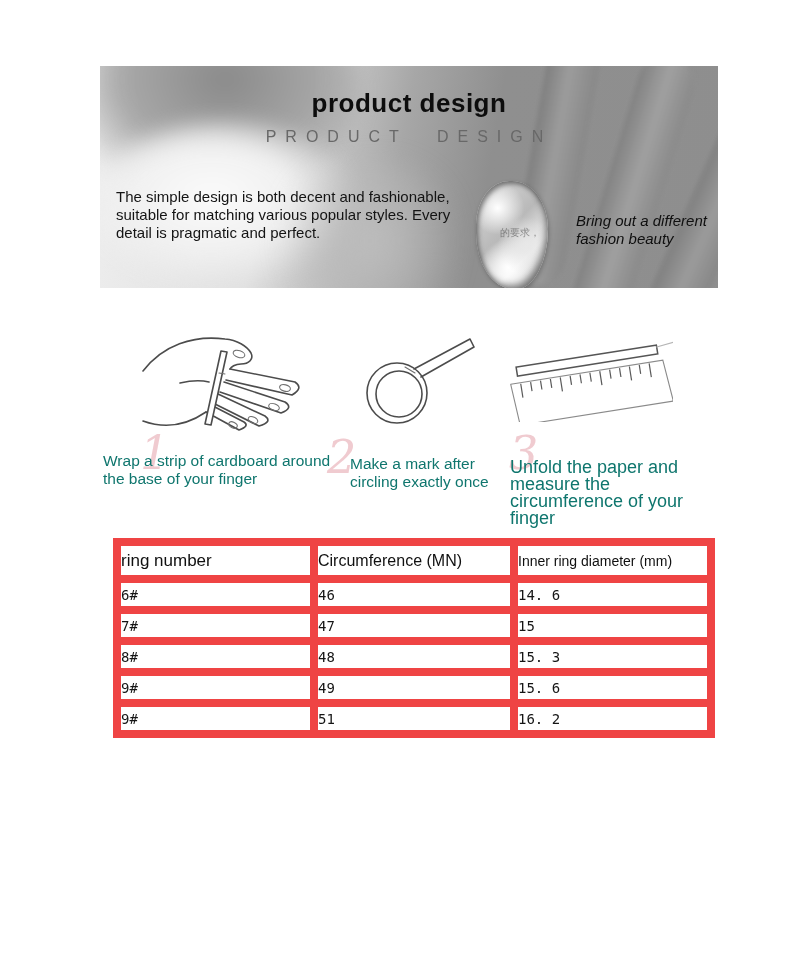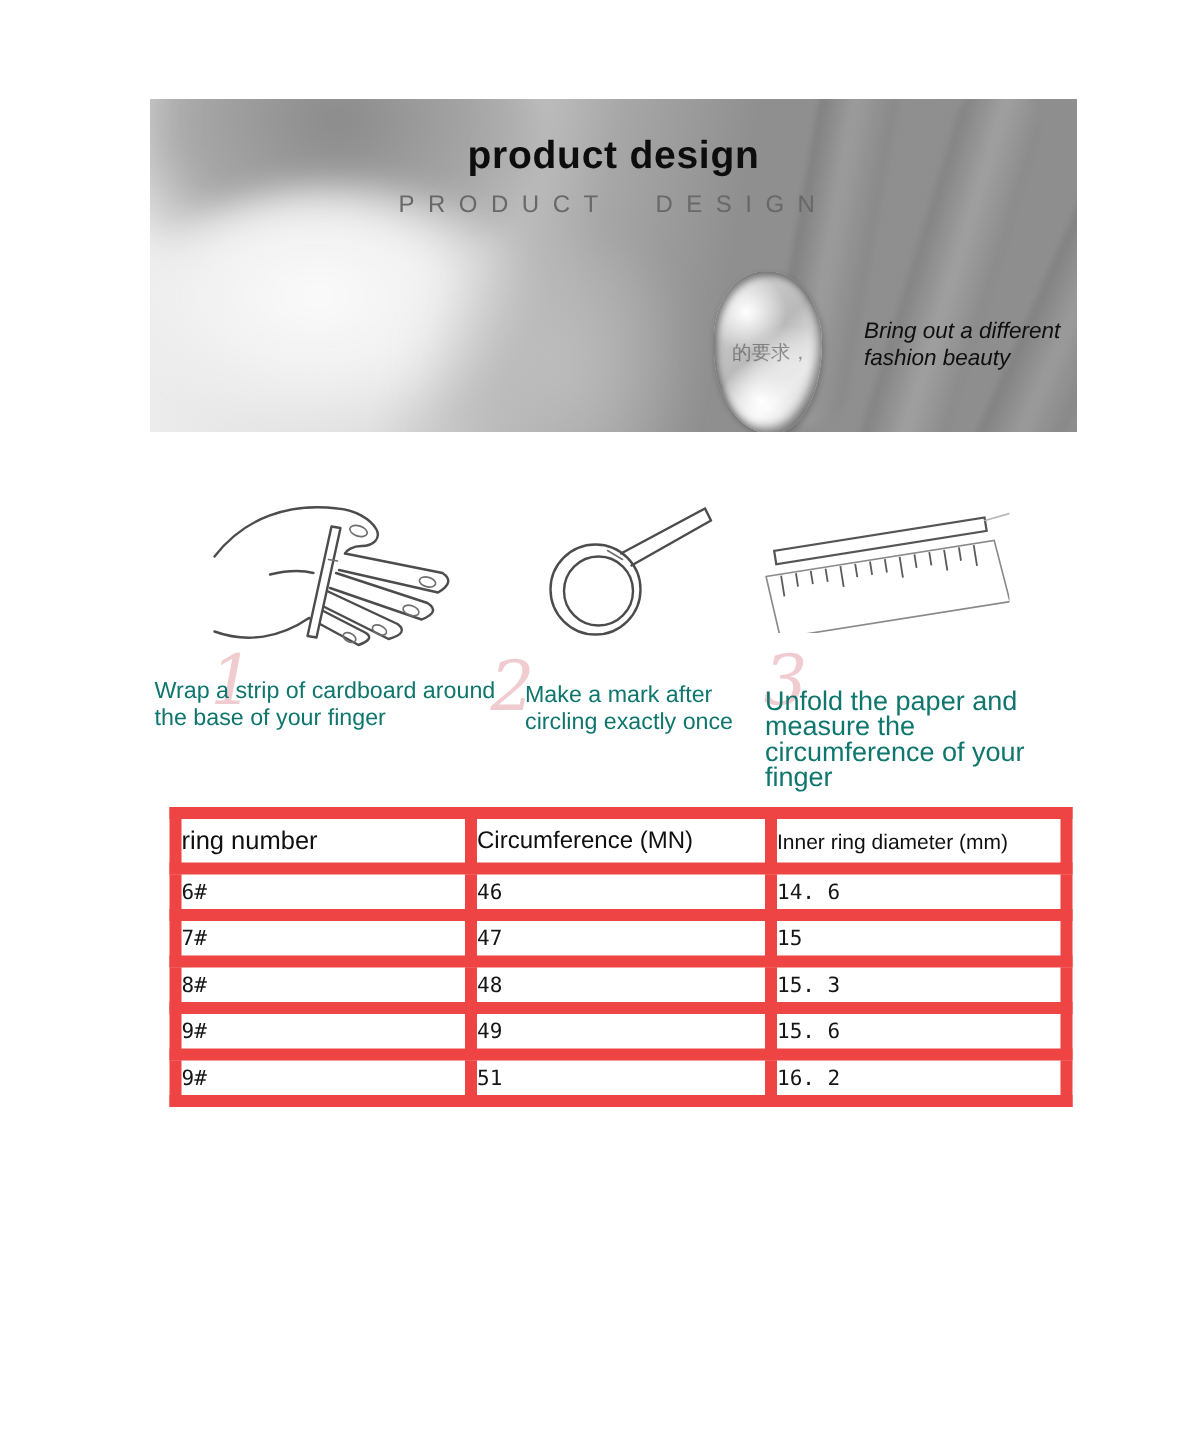--- a/index.html
+++ b/index.html
@@ -32,22 +32,22 @@
           box-shadow: inset 2px 3px 5px rgba(40,40,40,.55), inset -3px -4px 6px rgba(30,30,30,.45), 1px 2px 4px rgba(0,0,0,.25);
           filter:blur(.4px); }
   .hero-title { position:absolute; left:0; top:22px; width:100%; text-align:center;
           font-size:26px; font-weight:600; letter-spacing:.5px; color:#0d0d0d; }
   .hero-subtitle { position:absolute; left:0; top:62px; width:100%; text-align:center;
           font-size:16px; font-weight:500; letter-spacing:9px; word-spacing:16px; color:#686868; }
   .hero-paragraph { position:absolute; left:16px; top:122px; width:368px;
           font-size:15px; line-height:18px; color:#141414; }
   .hero-caption { position:absolute; left:476px; top:146px; width:158px;
           font-size:15px; line-height:18px; color:#0f0f0f;font-style:italic; }
-  .hero-faint { position:absolute; left:388px; top:160px; width:80px;
-          font-size:13px; color:rgba(55,55,55,.5); }
+  .hero-faint { position:absolute; left:400px; top:160px; width:80px;
+          font-size:10px; color:rgba(55,55,55,.5); }
 
   
   .illus { position:absolute; }
   .illus svg { display:block; }
   .step-num { position:absolute; font-family:"DejaVu Serif", serif; font-style:italic;
           font-size:46px; line-height:1; z-index:0; }
   .step-text { position:absolute; font-size:15.5px; line-height:18px; color:#0f766e; z-index:1; }
   .step-text.small { font-size:18px; line-height:17px; }
 
   
@@ -73,20 +73,21 @@
   <div class="hero">
     <div class="face-shadow"></div>
     <div class="chin-highlight"></div>
     <div class="neck-shade"></div>
     <div class="finger f1"></div>
     <div class="finger f2"></div>
     <div class="finger f3"></div>
     <div class="ring"></div>
     <div class="hero-title">product design</div>
     <div class="hero-subtitle">PRODUCT DESIGN</div>
+    <div class="hero-paragraph">The simple design is both decent and fashionable, suitable for matching various popular styles. Every detail is pragmatic and perfect.</div>
     <div class="hero-faint">的要求，</div>
     <div class="hero-caption">Bring out a different fashion beauty</div>
   </div>
 
   <div class="illus" style="left:135px; top:325px;">
     <svg width="190" height="115" viewBox="0 0 190 115">
       <path class="lineart" d="M 8,46 C 28,20 58,10 90,14 C 102,15 112,21 116,28 C 119,34 114,39 106,39 C 100,39 96,42 95,44"></path>
       <ellipse class="lineart-thin" cx="104" cy="29" rx="6" ry="3.4" transform="rotate(18 104 29)"></ellipse>
       <path class="lineart" d="M 95,44 L 160,57 M 91,55 L 157,70 M 160,57 Q 169,63 157,70"></path>
       <ellipse class="lineart-thin" cx="150" cy="63" rx="5.5" ry="3.2" transform="rotate(14 150 63)"></ellipse>

